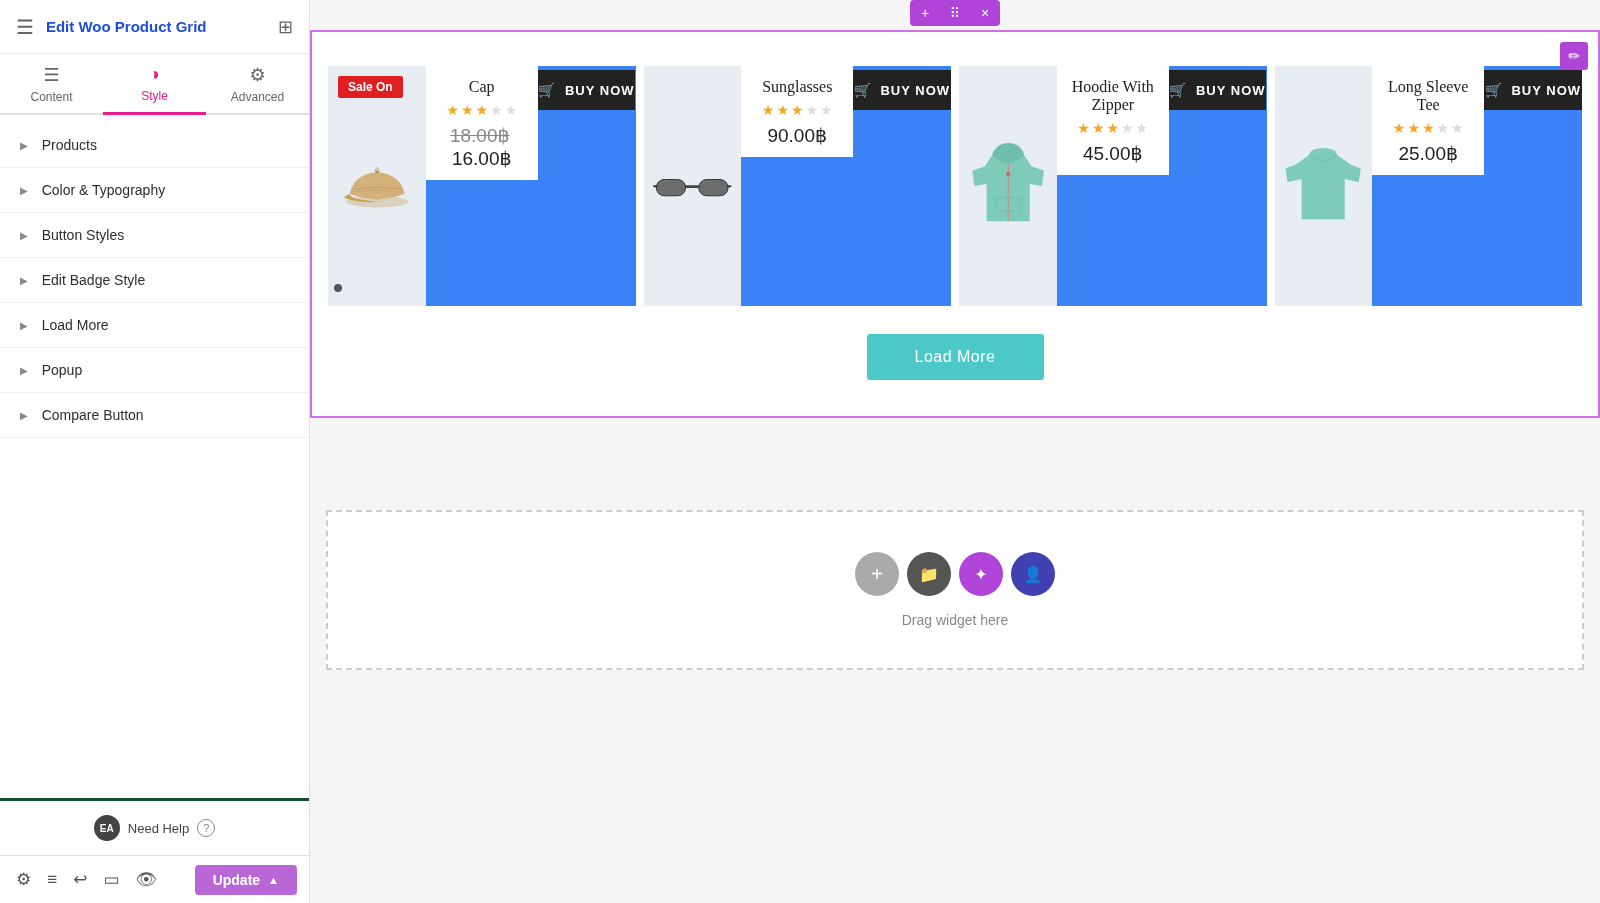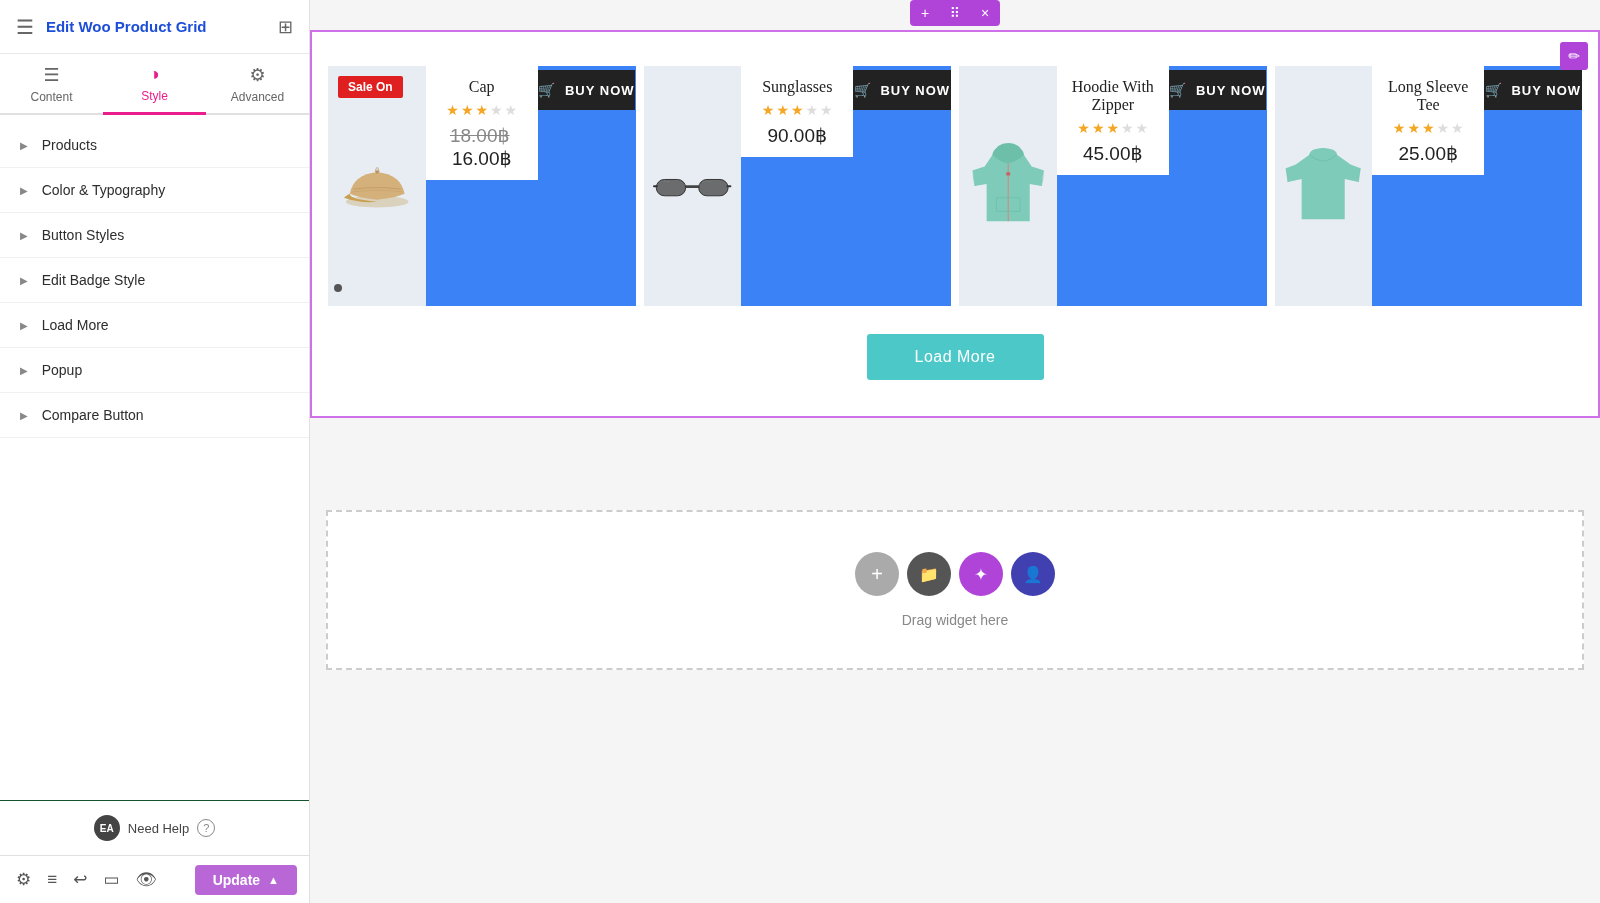--- a/index.html
+++ b/index.html
@@ -100,21 +100,21 @@
       margin-right: 4px;
     }
 
     
     .need-help {
       display: flex;
       align-items: center;
       justify-content: center;
       gap: 8px;
       padding: 14px;
-      border-top: 1px solid #14532d;
+      border-top: 3px solid #14532d;
       font-size: 13px;
       color: #444;
     }
 
     .need-help .ea-badge {
       width: 26px;
       height: 26px;
       background: #444;
       border-radius: 50%;
       color: #fff;

